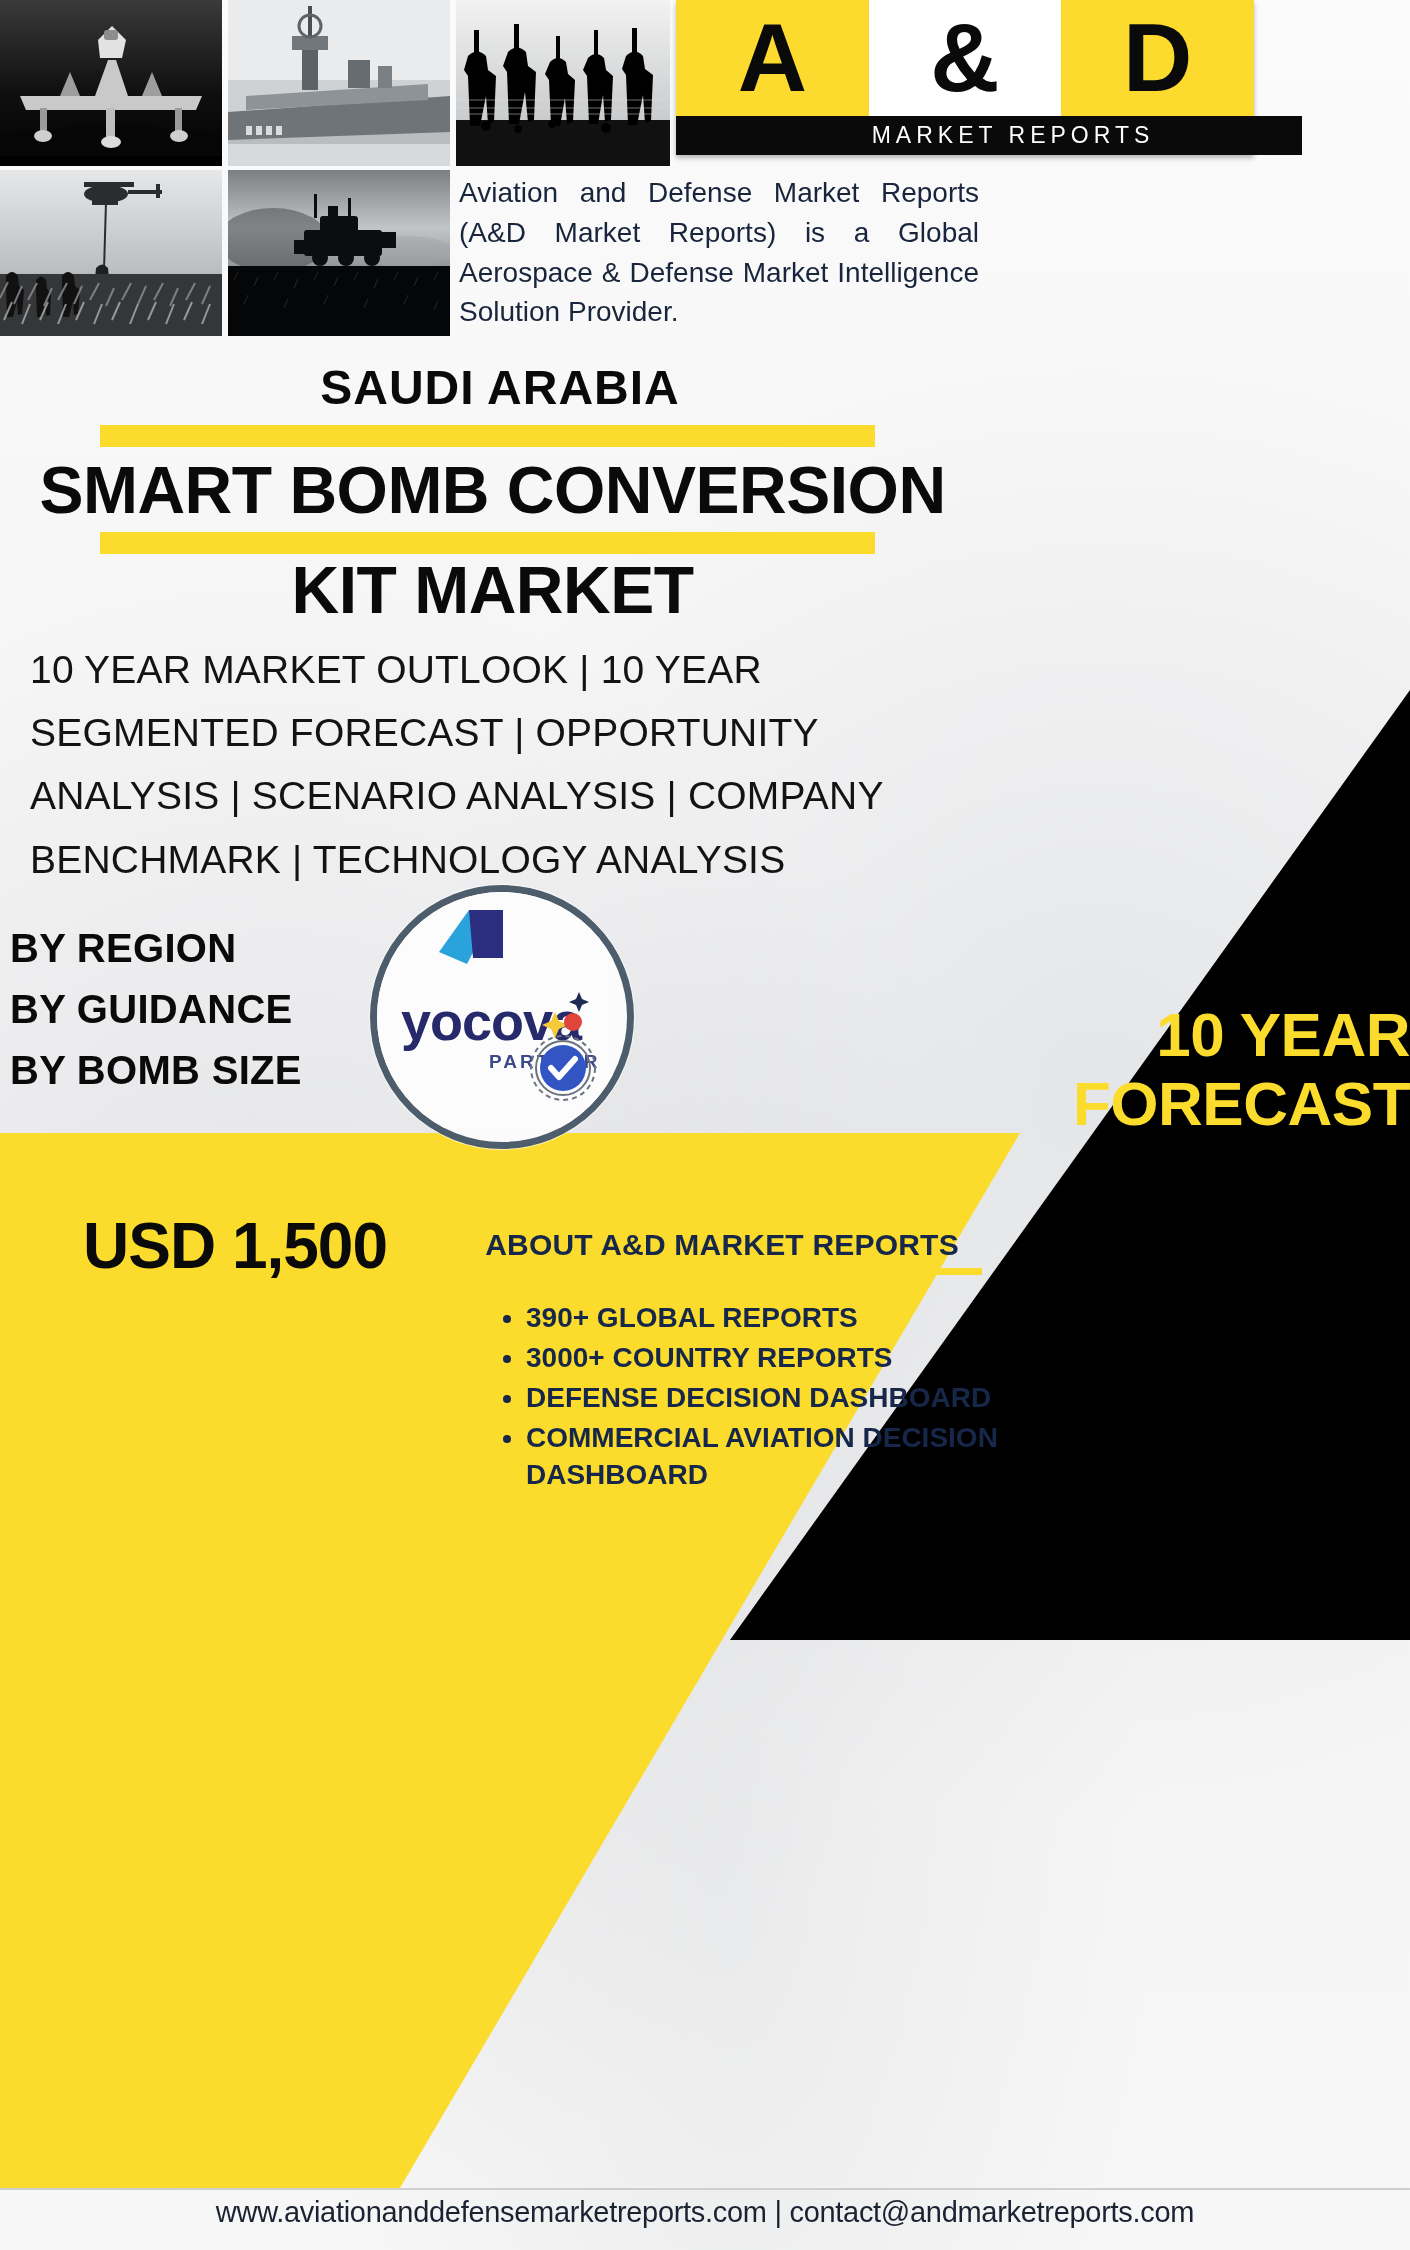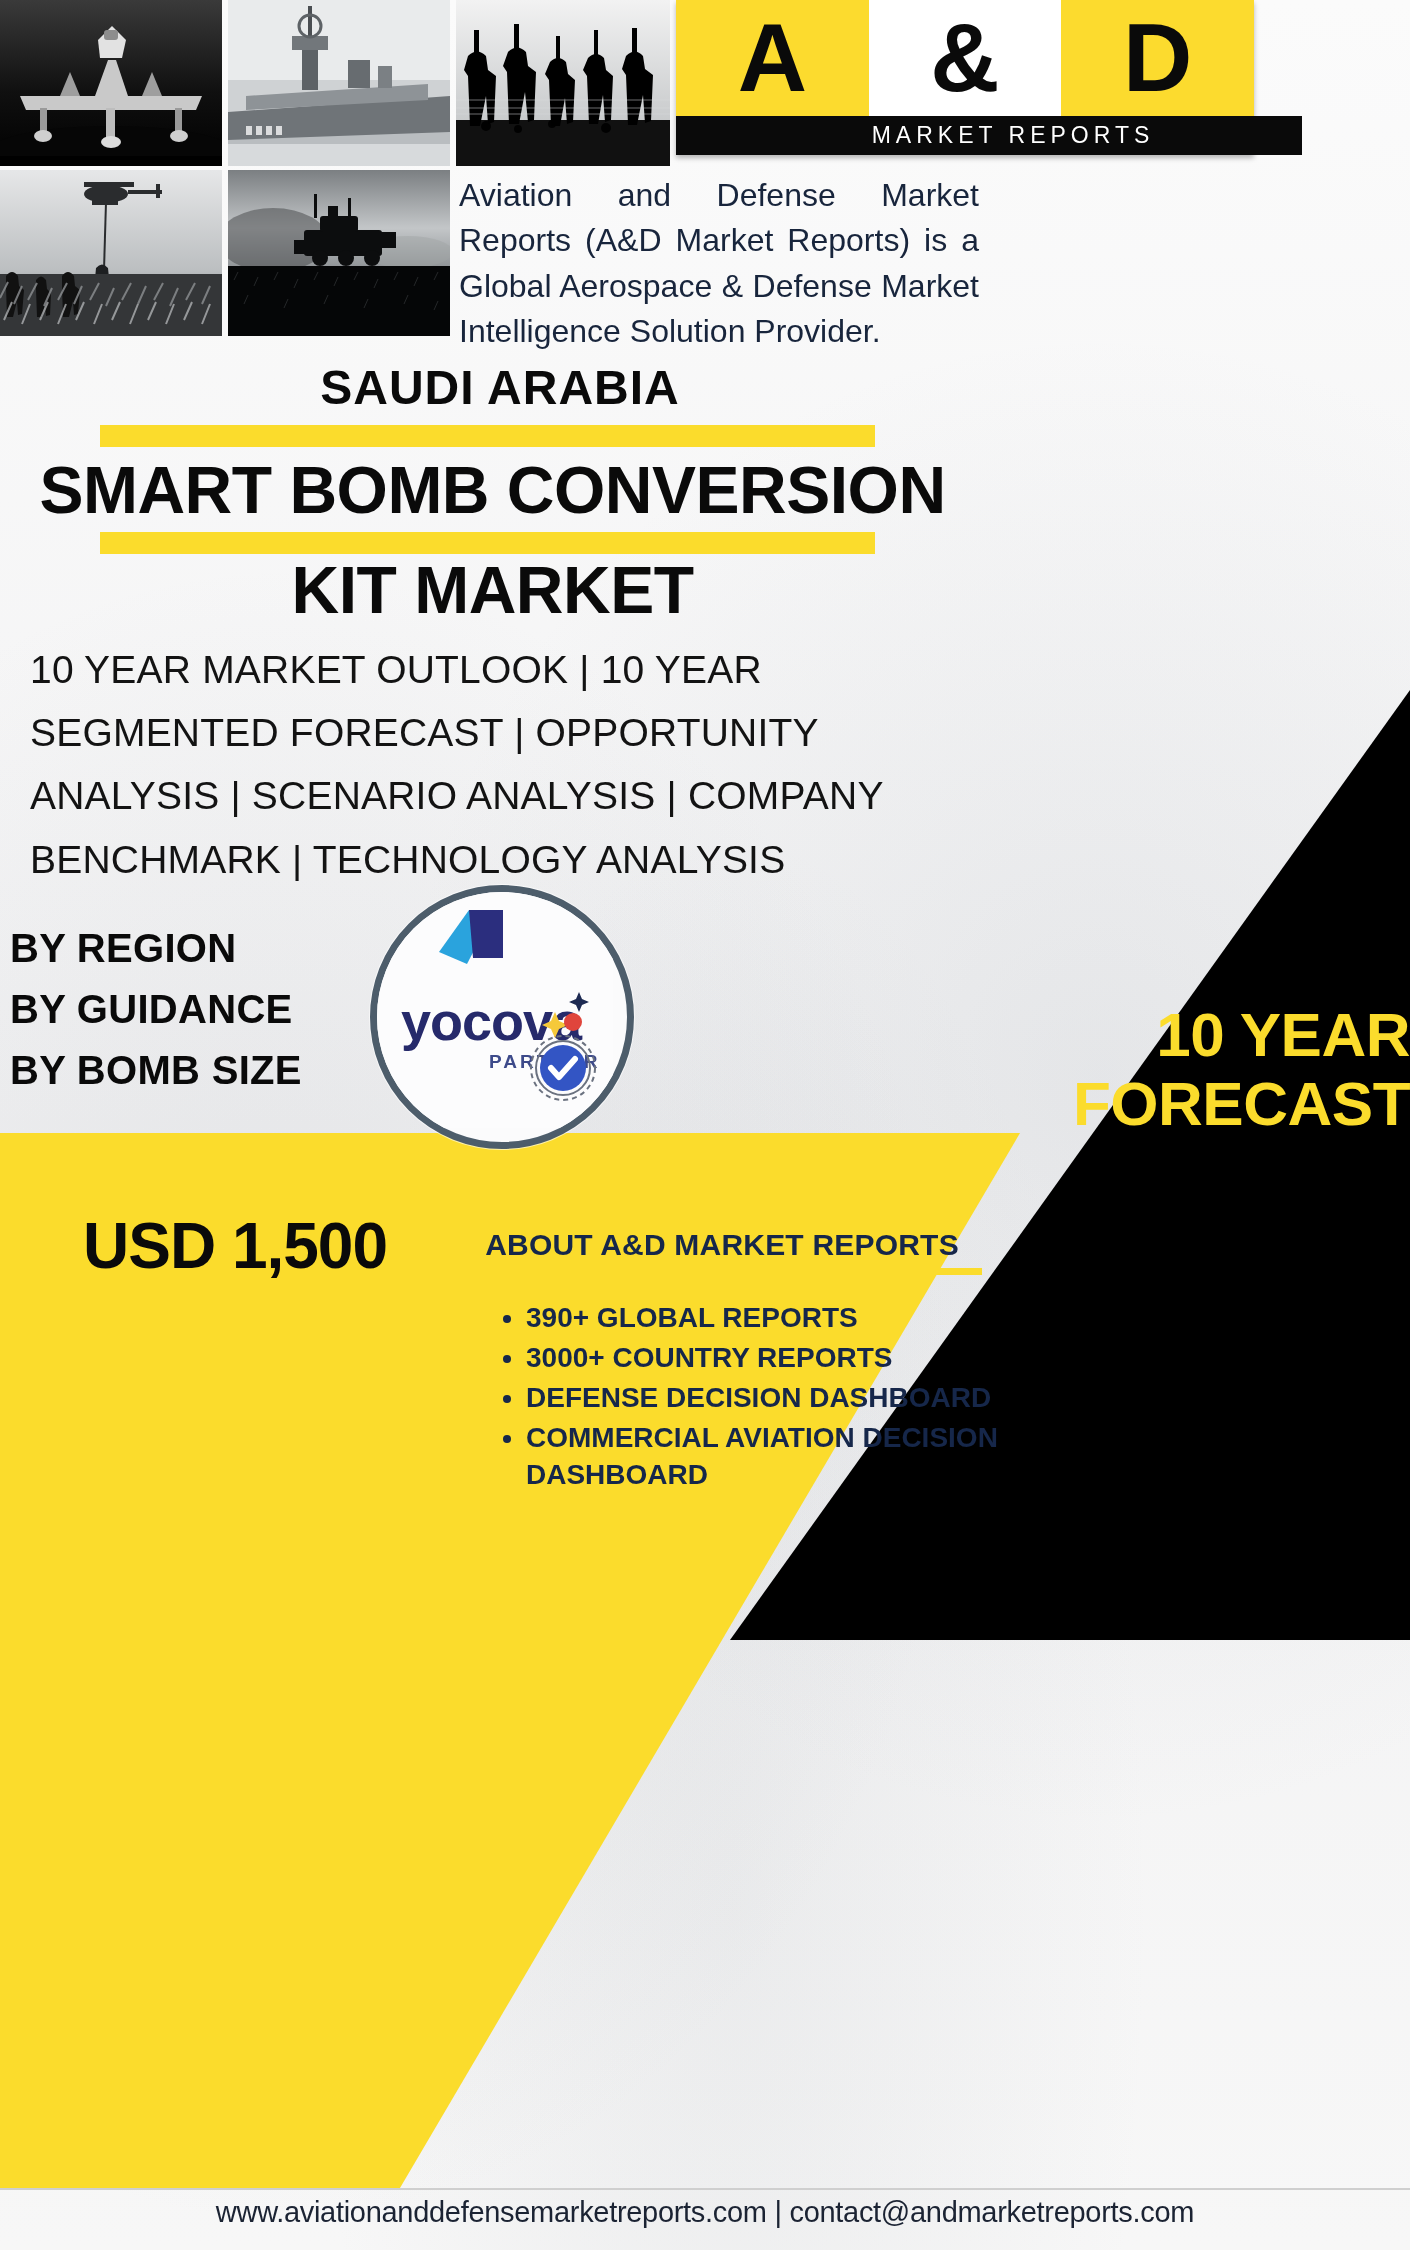--- a/index.html
+++ b/index.html
@@ -41,21 +41,21 @@
   .logo-cell.y{background:#fcdb2e;}
   .logo-cell.w{background:#ffffff;}
   .logo-letter{font-weight:700;font-size:96px;color:#0a0a0a;line-height:1;font-family:"Liberation Sans",sans-serif;}
   .logo-bar{position:absolute;left:0;top:116px;width:100%;height:39px;background:#0a0a0a;
             display:flex;align-items:center;justify-content:center;padding-left:48px;}
   .logo-bar span{color:#fff;font-size:23px;letter-spacing:5px;font-weight:400;}
 
   
   .intro{
     position:absolute;left:459px;top:173px;width:520px;
-    font-size:32px;line-height:1.42;color:#18253c;
+    font-size:28px;line-height:1.42;color:#18253c;
     text-align:justify;text-align-last:left;
     font-family:"Liberation Sans",sans-serif;font-weight:400;
   }
 
   
   .wedge-black{
     position:absolute;left:0;top:0;width:1410px;height:2250px;pointer-events:none;
   }
 
   

